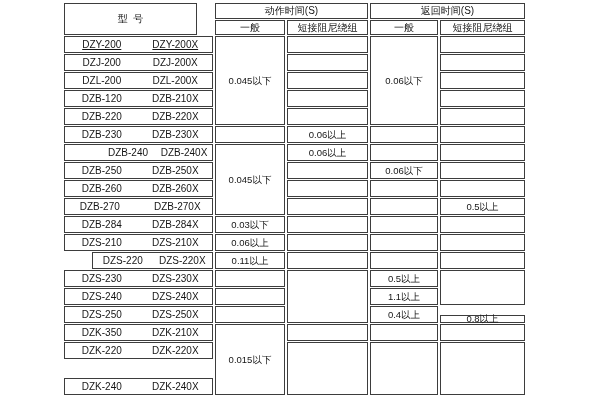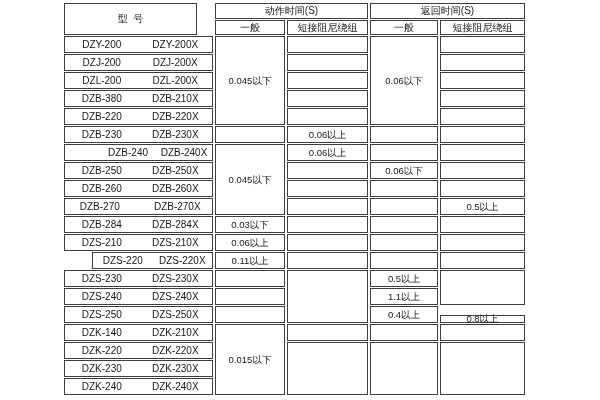--- a/index.html
+++ b/index.html
@@ -34,34 +34,34 @@
 <body>
 
 <div class="spec-table">
   <div class="cell hdr model-hdr">型  号</div>
   <div class="cell hdr action-hdr">动作时间(S)</div>
   <div class="cell hdr return-hdr">返回时间(S)</div>
   <div class="cell hdr sub-hdr-1">一般</div>
   <div class="cell hdr sub-hdr-2">短接阻尼绕组</div>
   <div class="cell hdr sub-hdr-3">一般</div>
   <div class="cell hdr sub-hdr-4">短接阻尼绕组</div>
-<div class="cell model-cell" style="grid-area: 3 / 1;">
+<div class="cell model-cell" style="grid-area: 3 / 1; text-decoration: underline;">
       <span class="m">DZY-200</span>
       <span class="m">DZY-200X</span>
     </div>
     <div class="cell model-cell" style="grid-area: 4 / 1;">
       <span class="m">DZJ-200</span>
       <span class="m">DZJ-200X</span>
     </div>
     <div class="cell model-cell" style="grid-area: 5 / 1;">
       <span class="m">DZL-200</span>
       <span class="m">DZL-200X</span>
     </div>
     <div class="cell model-cell" style="grid-area: 6 / 1;">
-      <span class="m">DZB-380</span>
+      <span class="m">DZB-120</span>
       <span class="m">DZB-210X</span>
     </div>
     <div class="cell model-cell" style="grid-area: 7 / 1;">
       <span class="m">DZB-220</span>
       <span class="m">DZB-220X</span>
     </div>
     <div class="cell model-cell" style="grid-area: 8 / 1;">
       <span class="m">DZB-230</span>
       <span class="m">DZB-230X</span>
     </div>
@@ -99,30 +99,26 @@
     </div>
     <div class="cell model-cell" style="grid-area: 17 / 1;">
       <span class="m">DZS-240</span>
       <span class="m">DZS-240X</span>
     </div>
     <div class="cell model-cell" style="grid-area: 18 / 1; justify-content: flex-end;">
       <span class="m">DZS-250</span>
       <span class="m">DZS-250X</span>
     </div>
     <div class="cell model-cell" style="grid-area: 19 / 1;">
-      <span class="m">DZK-140</span>
+      <span class="m">DZK-350</span>
       <span class="m">DZK-210X</span>
     </div>
     <div class="cell model-cell" style="grid-area: 20 / 1;">
       <span class="m">DZK-220</span>
       <span class="m">DZK-220X</span>
-    </div>
-    <div class="cell model-cell" style="grid-area: 21 / 1;">
-      <span class="m">DZK-230</span>
-      <span class="m">DZK-230X</span>
     </div>
     <div class="cell model-cell" style="grid-area: 22 / 1;">
       <span class="m">DZK-240</span>
       <span class="m">DZK-240X</span>
     </div>
     <div class="cell" style="grid-area: 3 / 2 / span 5;">0.045以下</div>
     <div class="cell" style="grid-area: 9 / 2 / span 4;">0.045以下</div>
     <div class="cell" style="grid-area: 13 / 2 / span 1;">0.03以下</div>
     <div class="cell" style="grid-area: 14 / 2 / span 1;">0.06以上</div>
     <div class="cell" style="grid-area: 15 / 2 / span 1;">0.11以上</div>

